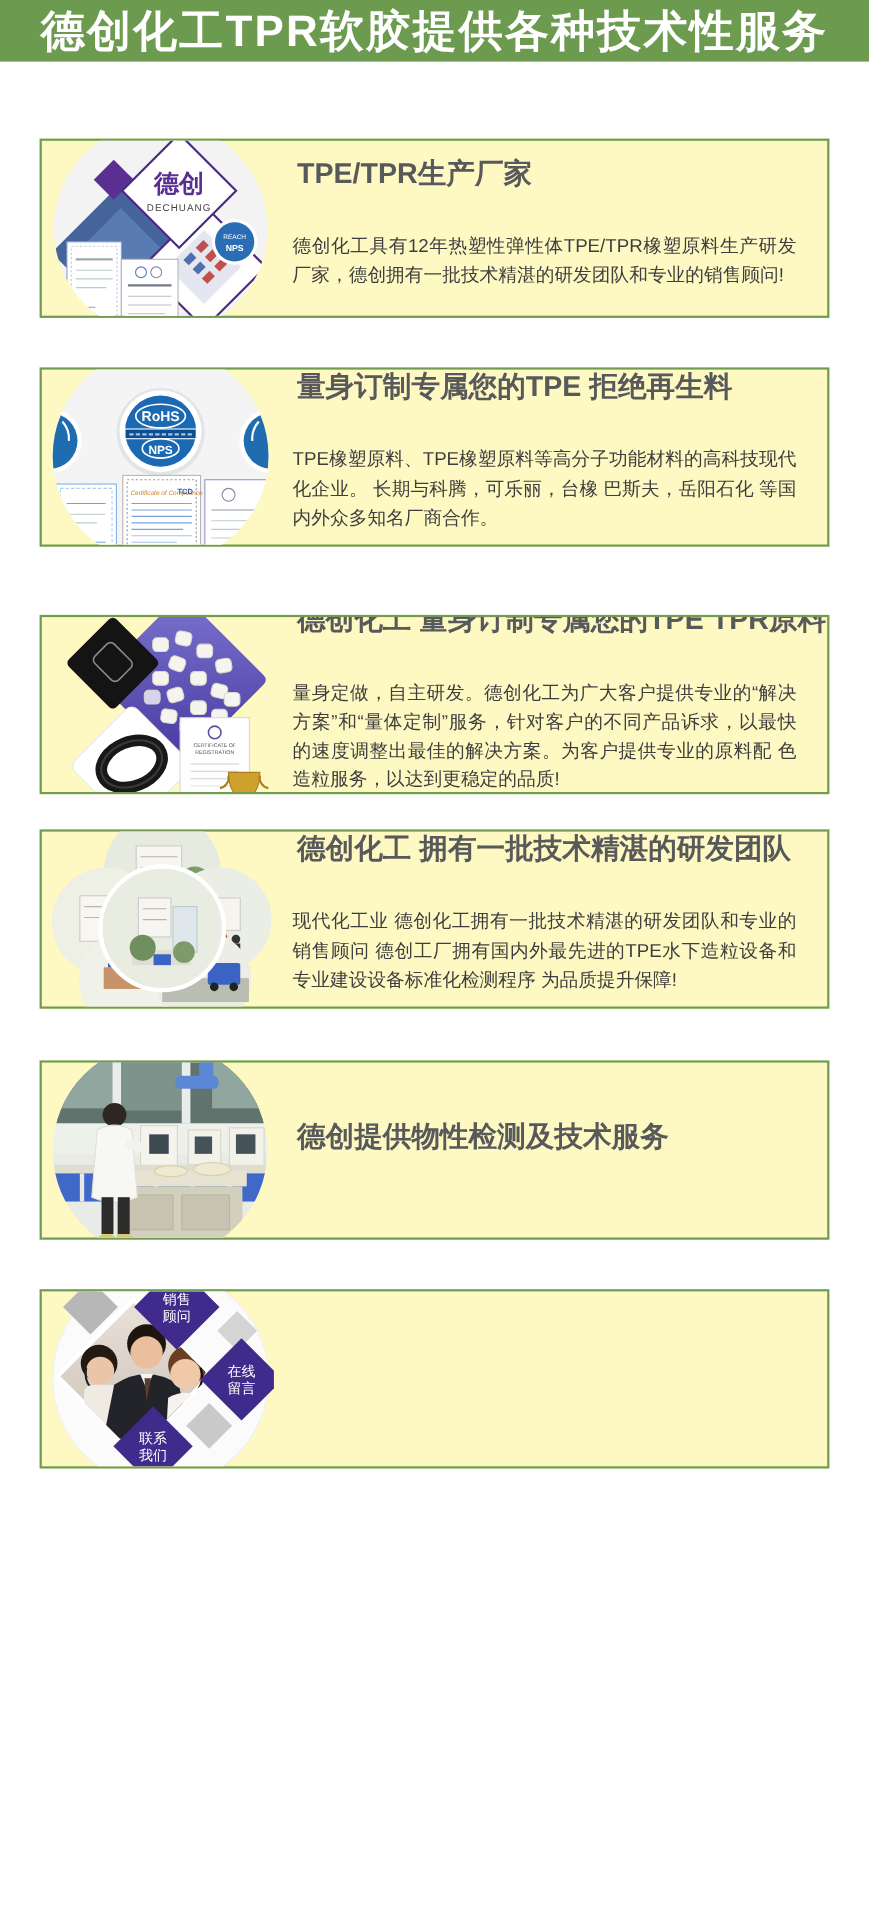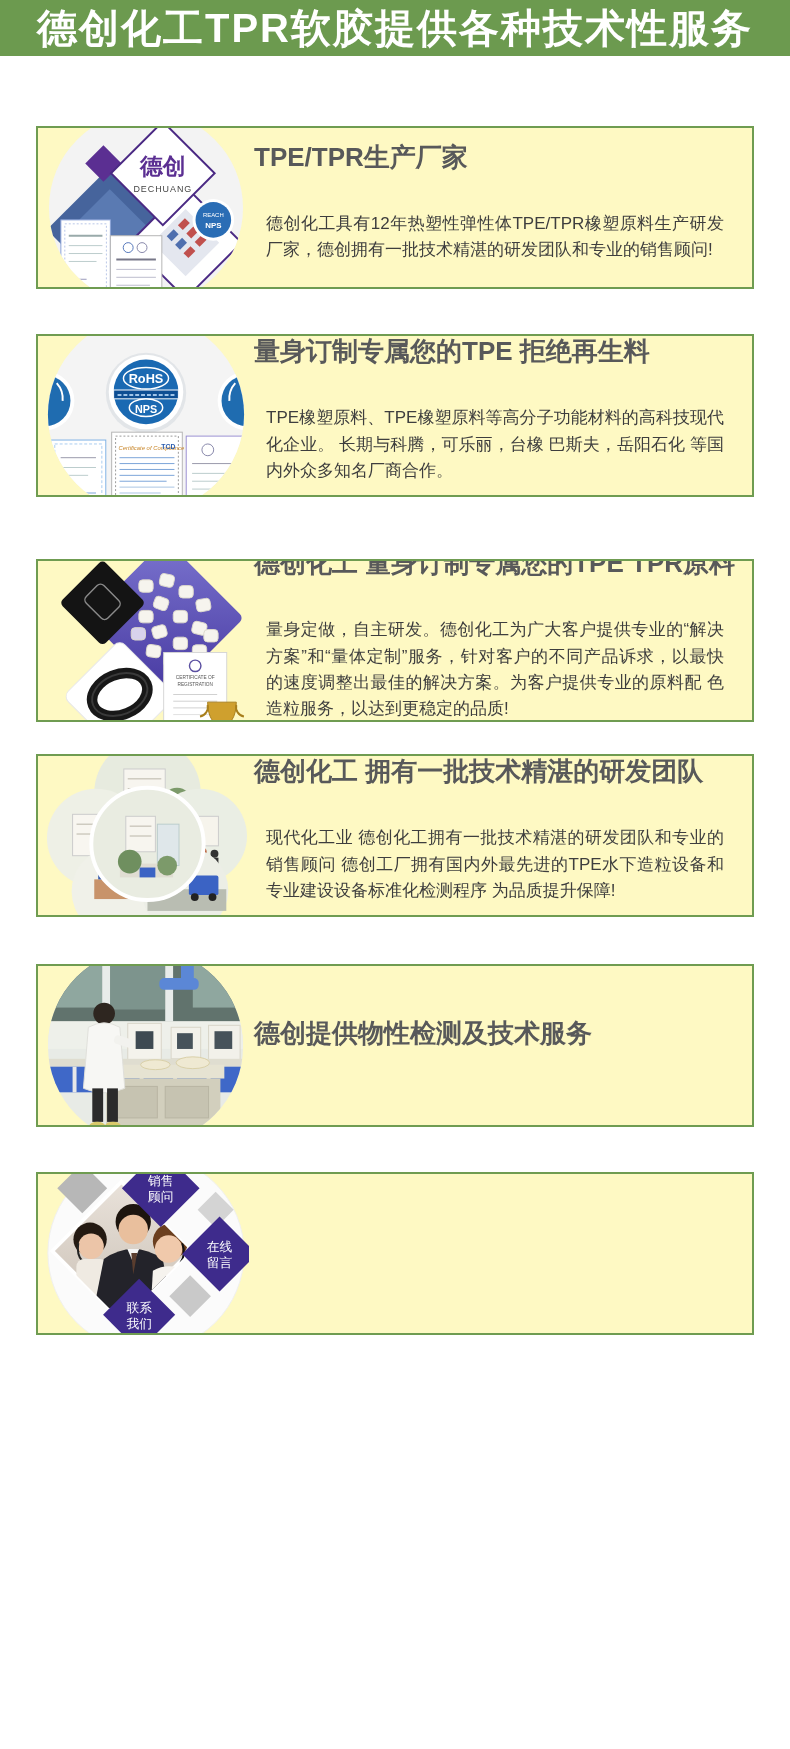--- a/index.html
+++ b/index.html
@@ -5,21 +5,21 @@
   html,body{margin:0;padding:0;background:#ffffff;}
   body{width:790px;font-family:"Liberation Sans","DejaVu Sans",sans-serif;}
   .page{width:790px;background:#fff;}
   .banner{height:56px;background:#6c9a4f;display:flex;align-items:center;justify-content:center;}
   .banner h1{margin:0;color:#fff;font-size:40px;font-weight:bold;letter-spacing:2px;}
   .card{box-sizing:border-box;width:718px;height:163px;margin-left:36px;border:2px solid #6f9c51;
         background:#fef9c3;display:flex;align-items:center;overflow:hidden;}
   .m1{margin-top:70px}.m2{margin-top:45px}.m3{margin-top:32px}.m4{margin-top:62px}.m5{margin-top:47px}.m6{margin-top:45px}
   .imgwrap{flex:0 0 216px;display:flex;align-items:center;justify-content:center;height:100%;}
   .card-text{flex:1;min-width:0;padding-right:16px;display:flex;flex-direction:column;justify-content:center;}
-  .card-title{margin:0 0 24px 0;font-size:26px;font-weight:bold;color:#58595a;white-space:nowrap;}
+  .card-title{margin:0 0 24px 16px;font-size:26px;font-weight:bold;color:#58595a;white-space:nowrap;}
   .card-body{margin:12px;font-size:17px;line-height:1.55;color:#3e3e3e;text-align:justify;}
   .card-body.center{text-align:center;}
   svg{display:block;}
   .spacer-bottom{height:60px;}
 </style>
 </head>
 <body>
 
 <div class="page">
 

